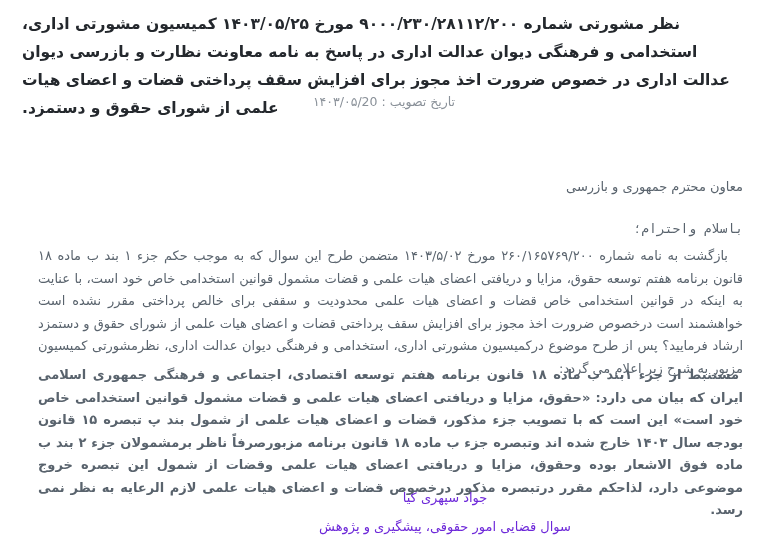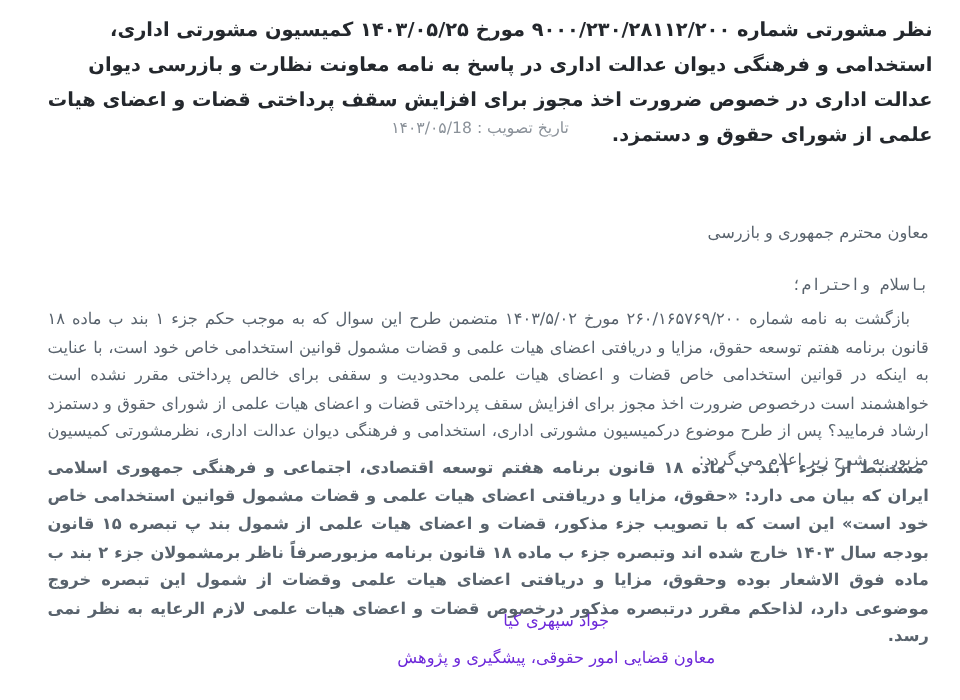--- a/index.html
+++ b/index.html
@@ -17,21 +17,21 @@
     position: relative;
     width: 768px;
     height: 560px;
     background: #ffffff;
   }
   .doc-title {
     position: absolute;
     top: 10px;
     right: 22px;
     left: 22px;
-    text-align: right;
+    text-align: left;
     font-size: 15.5px;
     font-weight: 700;
     line-height: 28px;
     color: #24282d;
   }
   .approval-date {
     position: absolute;
     top: 94px;
     right: 0;
     left: 0;
@@ -96,29 +96,29 @@
     line-height: 18px;
   }
 </style>
 </head>
 <body>
 
 <div class="page">
 
   <div class="doc-title">نظر مشورتی شماره ۹۰۰۰/۲۳۰/۲۸۱۱۲/۲۰۰ مورخ ۱۴۰۳/۰۵/۲۵ کمیسیون مشورتی اداری، استخدامی و فرهنگی دیوان عدالت اداری در پاسخ به نامه معاونت نظارت و بازرسی دیوان عدالت اداری در خصوص ضرورت اخذ مجوز برای افزایش سقف پرداختی قضات و اعضای هیات علمی از شورای حقوق و دستمزد.</div>
 
-  <div class="approval-date">تاریخ تصویب : ۱۴۰۳/۰۵/18</div>
+  <div class="approval-date">تاریخ تصویب : ۱۴۰۳/۰۵/20</div>
 
 
   <div class="recipient-title">معاون محترم جمهوری و بازرسی</div>
 
   <div class="greeting">باسلام واحترام؛</div>
 
   <div class="body-paragraph para-1">بازگشت به نامه شماره ۲۶۰/۱۶۵۷۶۹/۲۰۰ مورخ ۱۴۰۳/۵/۰۲ متضمن طرح این سوال که به موجب حکم جزء ۱ بند ب ماده ۱۸ قانون برنامه هفتم توسعه حقوق، مزایا و دریافتی اعضای هیات علمی و قضات مشمول قوانین استخدامی خاص خود است، با عنایت به اینکه در قوانین استخدامی خاص قضات و اعضای هیات علمی محدودیت و سقفی برای خالص پرداختی مقرر نشده است خواهشمند است درخصوص ضرورت اخذ مجوز برای افزایش سقف پرداختی قضات و اعضای هیات علمی از شورای حقوق و دستمزد ارشاد فرمایید؟ پس از طرح موضوع درکمیسیون مشورتی اداری، استخدامی و فرهنگی دیوان عدالت اداری، نظرمشورتی کمیسیون مزبور به شرح زیر اعلام می گردد:</div>
 
   <div class="body-paragraph para-2">مستنبط از جزء ۱بند ب ماده ۱۸ قانون برنامه هفتم توسعه اقتصادی، اجتماعی و فرهنگی جمهوری اسلامی ایران که بیان می دارد: «حقوق، مزایا و دریافتی اعضای هیات علمی و قضات مشمول قوانین استخدامی خاص خود است» این است که با تصویب جزء مذکور، قضات و اعضای هیات علمی از شمول بند پ تبصره ۱۵ قانون بودجه سال ۱۴۰۳ خارج شده اند وتبصره جزء ب ماده ۱۸ قانون برنامه مزبورصرفاً ناظر برمشمولان جزء ۲ بند ب ماده فوق الاشعار بوده وحقوق، مزایا و دریافتی اعضای هیات علمی وقضات از شمول این تبصره خروج موضوعی دارد، لذاحکم مقرر درتبصره مذکور درخصوص قضات و اعضای هیات علمی لازم الرعایه به نظر نمی رسد.</div>
 
   <div class="signature-block">
     <div class="signature-name">جواد سپهری کیا</div>
-    <div class="signature-title">معاون قضایی امور حقوقی، پیشگیری و پژوهش</div>
+    <div class="signature-title">سوال قضایی امور حقوقی، پیشگیری و پژوهش</div>
   </div>
 
 </div>
 
 </body></html>

